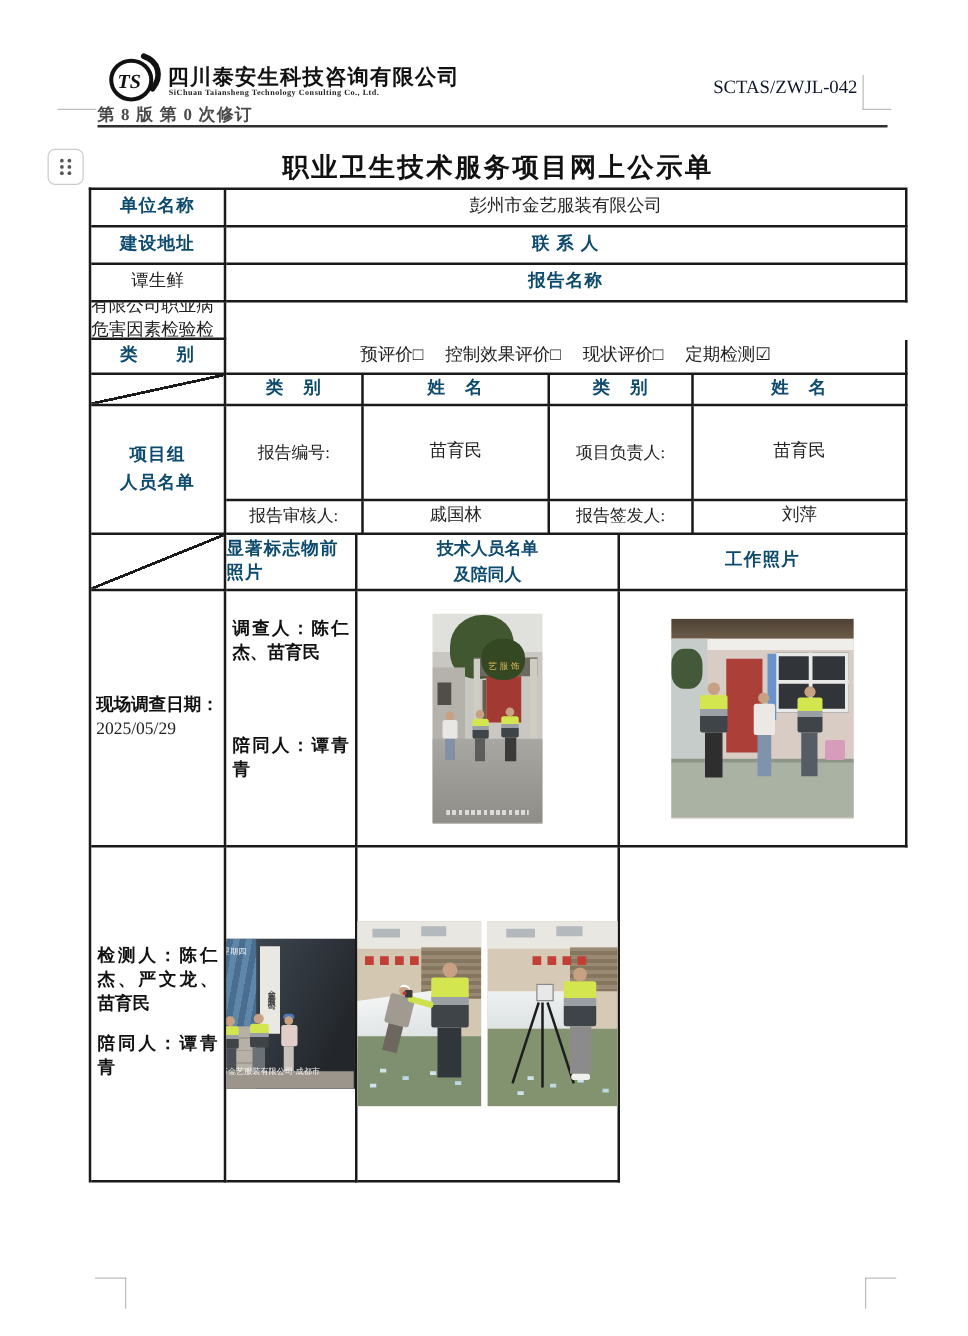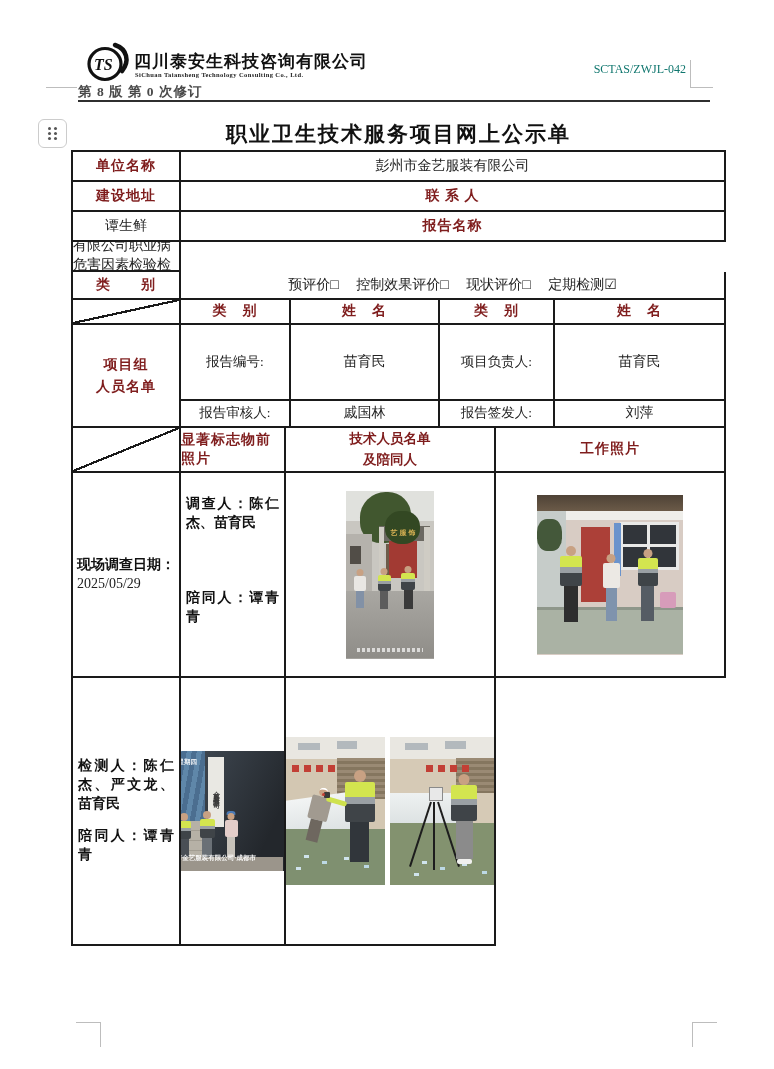--- a/index.html
+++ b/index.html
@@ -4,21 +4,21 @@
 <style>
   html,body{margin:0;padding:0;background:#ffffff;}
   .page{position:relative;width:774px;height:1069px;background:#fff;overflow:hidden;
         font-family:"Liberation Serif","DejaVu Serif",serif;color:#222;}
   .abs{position:absolute;}
   i{display:block;position:absolute;font-style:normal;}
 
   
   .co-cn{position:absolute;left:134px;top:50px;font-size:17px;font-weight:bold;letter-spacing:1px;color:#111;}
   .co-en{position:absolute;left:135px;top:71px;font-size:6.5px;font-weight:bold;letter-spacing:.4px;color:#222;}
-  .doc-code{position:absolute;left:480px;top:62px;width:206px;text-align:right;font-size:12px;color:#0f766e;}
+  .doc-code{position:absolute;left:480px;top:62px;width:206px;text-align:right;font-size:15px;color:#0f172a;}
   .edition{position:absolute;left:78px;top:83px;font-size:13.5px;font-weight:bold;color:#4a4a4a;letter-spacing:1px;}
   .impl-date{position:absolute;left:440px;top:83px;width:268px;text-align:right;font-size:13.5px;font-weight:bold;color:#3b3b3b;}
   .hdr-rule{position:absolute;left:78px;top:100px;width:632px;border-top:2.5px solid #2f2f2f;}
 
   
   .cm{position:absolute;border:0 solid #bdbdbd;}
   .cm-tl{left:46px;top:87px;width:31px;border-top-width:1.5px;}
   .cm-tr{left:690px;top:60px;width:22px;height:27px;border-left-width:1.5px;border-bottom-width:1.5px;}
   .cm-bl{left:76px;top:1022px;width:24px;height:24px;border-top-width:1.5px;border-right-width:1.5px;}
   .cm-br{left:692px;top:1022px;width:24px;height:24px;border-top-width:1.5px;border-left-width:1.5px;}
@@ -38,33 +38,33 @@
   .b1{grid-template-columns:108px 545px;grid-auto-rows:30px;}
   .b2{grid-template-columns:108px 281px 84px 180px;grid-auto-rows:30px;}
   .b3{grid-template-columns:108px 545px;grid-auto-rows:28px;}
   .b4{grid-template-columns:108px 110px 149px 115px 171px;grid-template-rows:25px 76px 27px;}
   .b5{grid-template-columns:108px 105px 210px 230px;grid-template-rows:45px;}
   .b6{grid-template-columns:108px 105px 210px 230px;grid-template-rows:205px;}
   .b7{grid-template-columns:108px 105px 210px 230px;grid-template-rows:268px;}
   .cell{box-sizing:border-box;border-right:2px solid #1a1a1a;border-bottom:2px solid #1a1a1a;
         display:flex;align-items:center;justify-content:center;font-size:14px;color:#222;
         overflow:hidden;line-height:1.35;}
-  .lbl{font-weight:bold;color:#7f1d1d;letter-spacing:1px;font-family:Liberation Serif, serif;}
+  .lbl{font-weight:bold;color:#0c4a6e;letter-spacing:1px;font-family:Liberation Serif, serif;}
   .diag{background-image:linear-gradient(to bottom right,transparent calc(50% - 1.1px),
         #1a1a1a calc(50% - 1.1px),#1a1a1a calc(50% + 1.1px),transparent calc(50% + 1.1px));}
   .two-line{flex-direction:column;line-height:1.55;}
   .team-label{grid-row:2/4;}
   .role{font-size:13.5px;}
   .date-cell{flex-direction:column;align-items:flex-start;padding:3px 4px;}
   .date-cell .dl{font-weight:bold;color:#111;}
   .names-cell{flex-direction:column;align-items:flex-start;text-align:justify;
               font-weight:bold;color:#111;padding:6px 5px;}
   .names-s{justify-content:flex-start;padding-top:22px;gap:56px;}
   .names-d{justify-content:center;gap:14px;}
-  .photo-cell{align-items:center;justify-content:center;gap:5px;font-weight:bold;}
+  .photo-cell{align-items:center;justify-content:center;gap:5px;}
 
   
   .photo{position:relative;overflow:hidden;background:#ccc;flex:none;}
   .fig{position:absolute;}
   .fig .hd{left:50%;transform:translateX(-50%);top:0;border-radius:50%;background:#c8a183;}
   .fig .bd{left:0;width:100%;border-radius:2px;}
   .fig .lg{left:18%;width:64%;}
   .vb{background:linear-gradient(180deg,#d3e54f 0 38%,#9aa0a4 38% 55%,#3f4448 55% 100%);}
 
   .p1{width:88px;height:168px;background:linear-gradient(#e0e1dd 0 18%,#c9c7c1 18% 60%,#a4a29d 60% 100%);}

